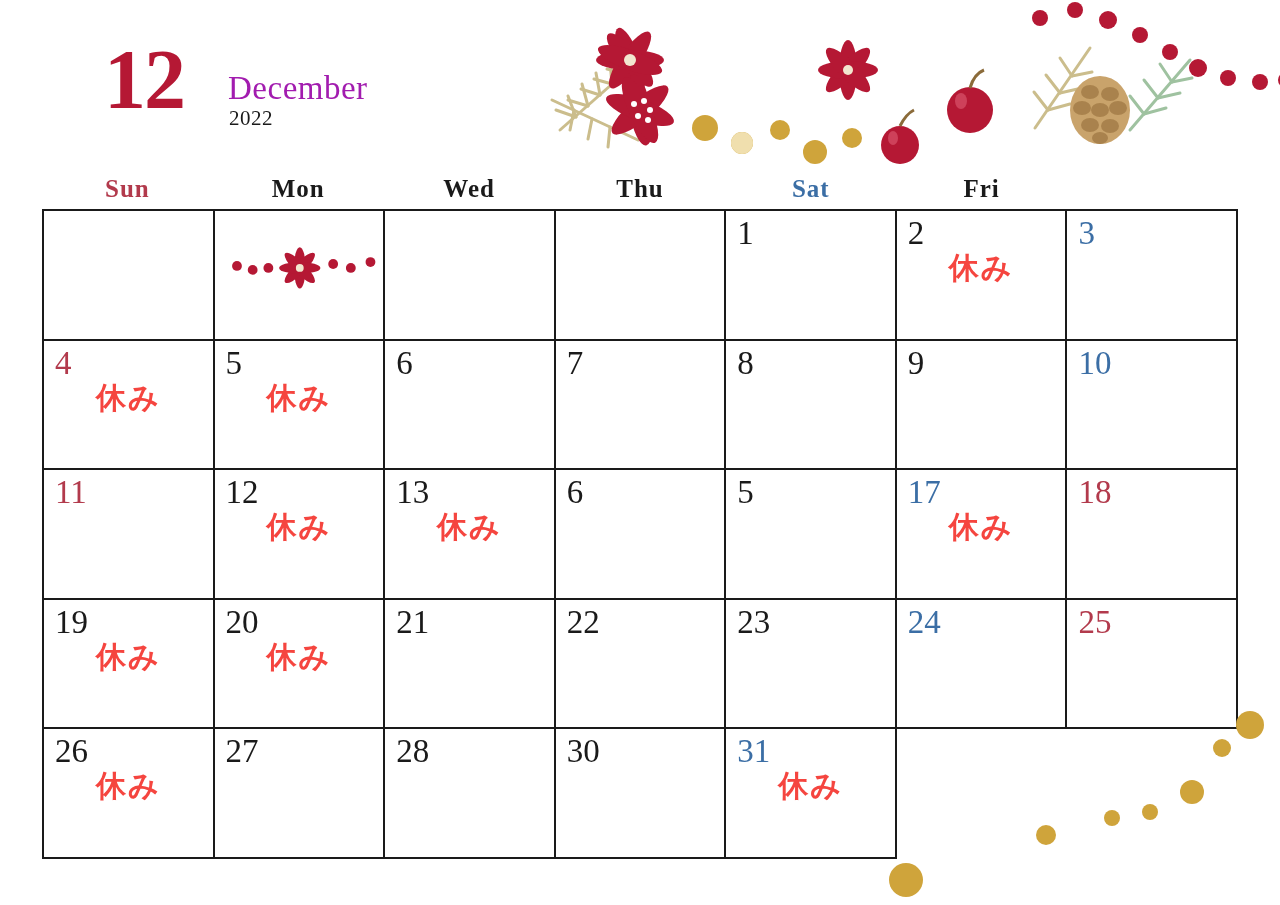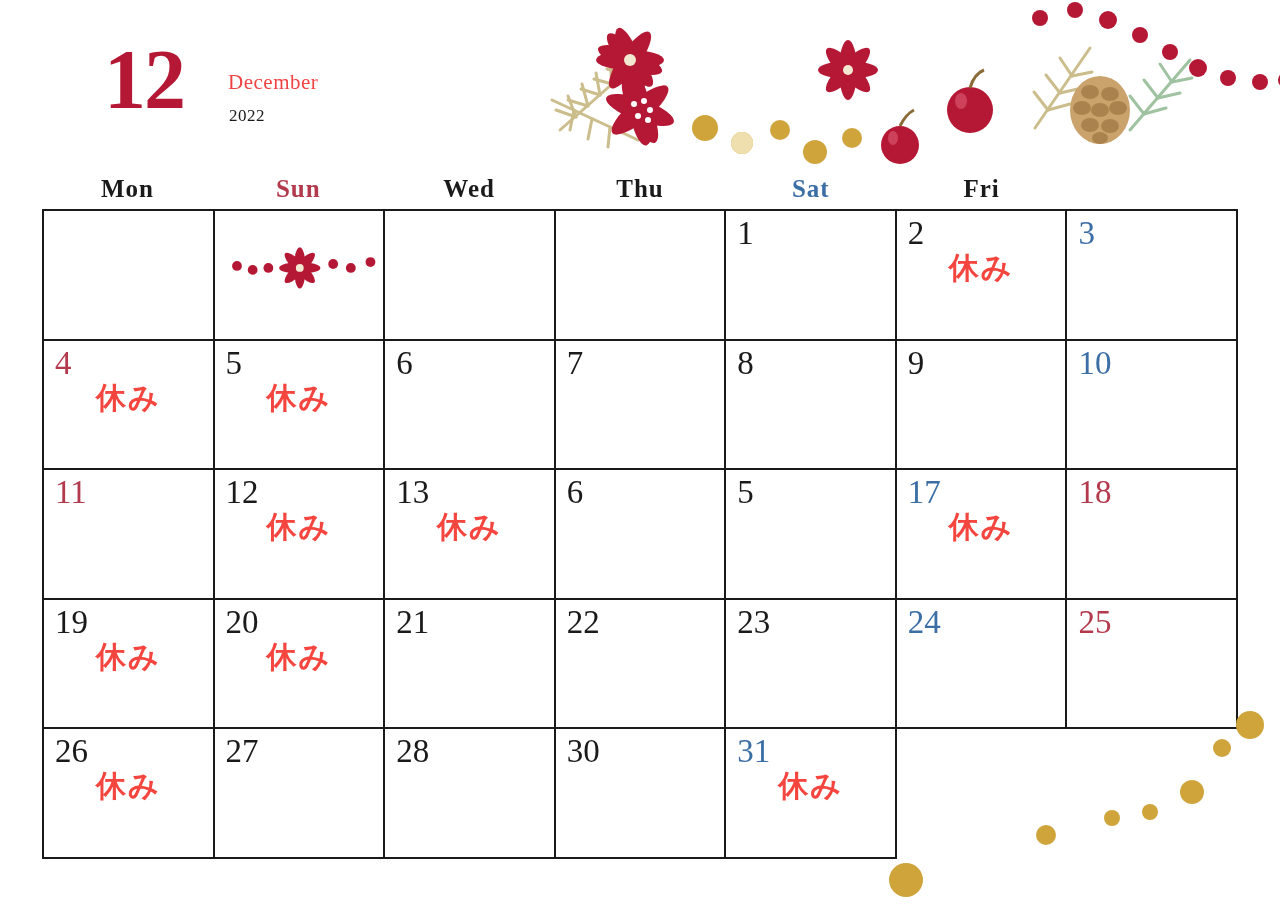--- a/index.html
+++ b/index.html
@@ -31,30 +31,30 @@
     font-weight: bold;
     color: #b51834;
     letter-spacing: -2px;
     line-height: 1;
   }
   .month-name {
     position: absolute;
     left: 228px;
     top: 70px;
     font-family: "Liberation Serif", serif;
-    font-size: 21px;
-    color: #ef4444;
+    font-size: 33px;
+    color: #a21caf;
     letter-spacing: 0.5px;
   }
   .year {
     position: absolute;
     left: 229px;
     top: 106px;
     font-family: "Liberation Serif", serif;
-    font-size: 17px;
+    font-size: 21px;
     color: #1a1a1a;
     letter-spacing: 0.5px;
   }
 
   
   .weekdays {
     position: absolute;
     left: 42px;
     top: 175px;
     width: 1196px;
@@ -253,22 +253,22 @@
       <circle cx="640" cy="52" r="8"></circle>
       <circle cx="668" cy="68" r="9"></circle>
       <circle cx="698" cy="78" r="8"></circle>
       <circle cx="730" cy="82" r="8"></circle>
       <circle cx="756" cy="80" r="8"></circle>
     </g>
   </svg>
 </div>
 
 <div class="weekdays">
+  <div class="weekday sun">Sun</div>
   <div class="weekday">Mon</div>
-  <div class="weekday sun">Sun</div>
   <div class="weekday">Wed</div>
   <div class="weekday">Thu</div>
   <div class="weekday sat">Sat</div>
   <div class="weekday">Fri</div>
 </div>
 
 <div class="grid">
 
   <div class="cell">
     <div class="day-num sun"></div>

